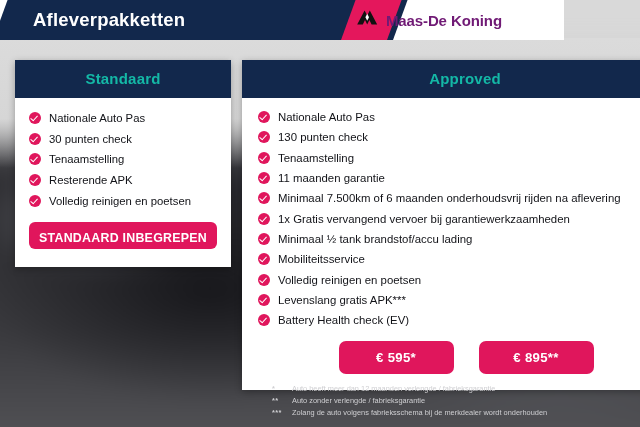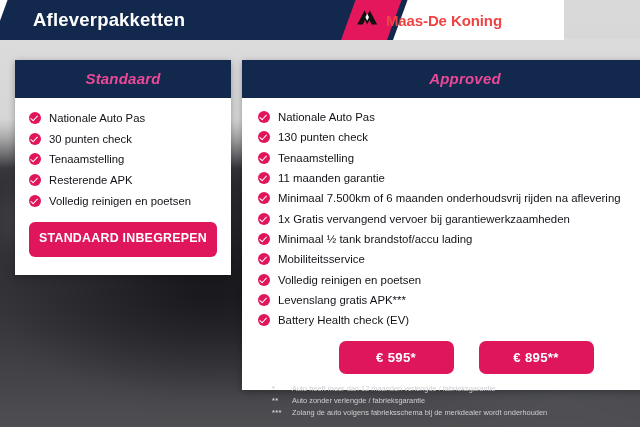--- a/index.html
+++ b/index.html
@@ -95,42 +95,41 @@
   .brand {
     position: absolute;
     right: 62px; top: 0;
     height: 40px;
     display: flex;
     align-items: center;
     gap: 8px;
   }
   .brand-mark { display: block; }
   .brand-name {
-    color: #ef4444;
+    color: #701a75;
     font-size: 15px;
     font-weight: bold;
     letter-spacing: -.1px;
     white-space: nowrap;
   }
 
   
   .card {
     position: absolute;
     background: #ffffff;
     z-index: 4;
     box-shadow: 0 2px 7px rgba(0,0,0,0.30);
   }
   .card-head {
     background: #12284c;
-    color: #ec4899;
+    color: #14b8a6;
     text-align: center;
     font-size: 15px;
     font-weight: bold;
     letter-spacing: .2px;
-    font-style: italic;
   }
 
   #card-standard  { left: 15px;  top: 60px; width: 216px; }
   #card-standard .card-head  { height: 38px; line-height: 38px; }
 
   #card-approved  { left: 242px; top: 60px; width: 446px; }
   #card-approved .card-head  { height: 38px; line-height: 38px; }
 
   .card-body { padding: 13px 14px 14px 14px; }
   #card-approved .card-body { padding: 12px 14px 12px 16px; }
@@ -169,21 +168,21 @@
 
   
   .btn-standard {
     display: block;
     margin: 14px 0 4px 0;
     width: 100%;
     background: #e0165c;
     color: #ffffff;
     border: none;
     border-radius: 6px;
-    padding: 9px 0 12px 0;
+    padding: 9px 0 4px 0;
     font-family: "Liberation Sans", sans-serif;
     font-size: 12.4px;
     font-weight: bold;
     letter-spacing: .25px;
     text-align: center;
     cursor: pointer;
   }
 
   .price-row {
     display: flex;

